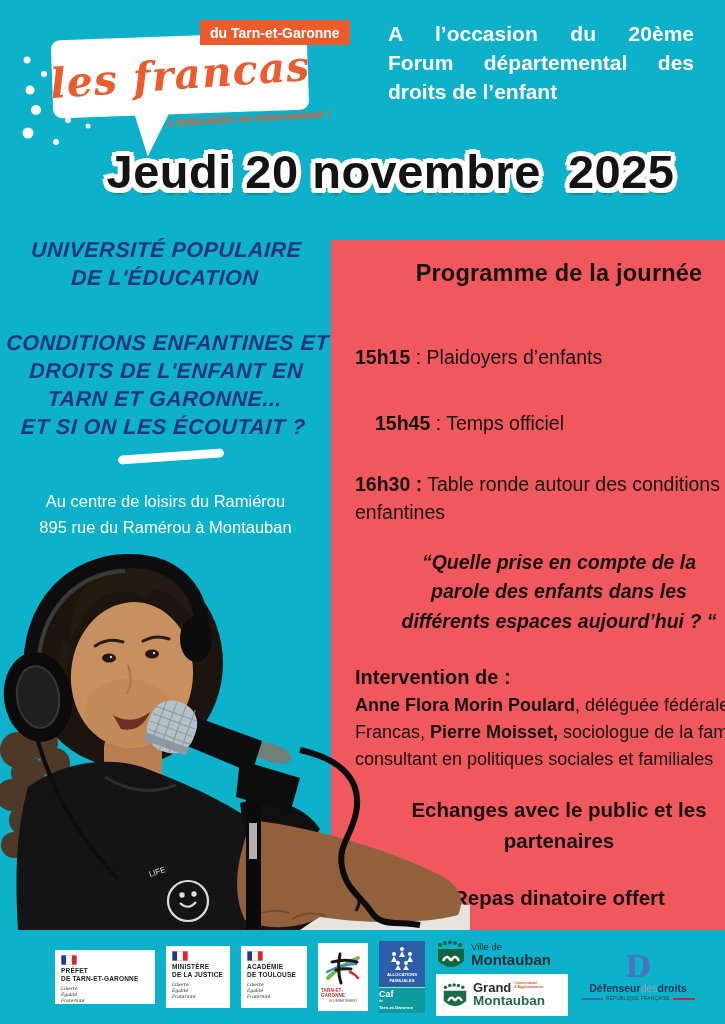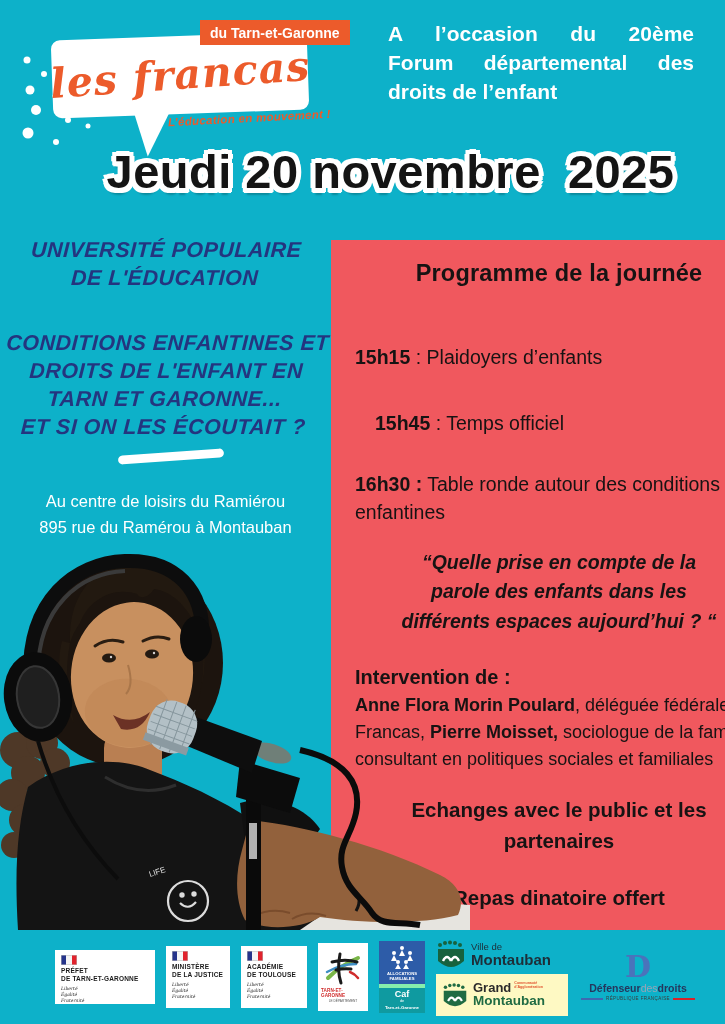--- a/index.html
+++ b/index.html
@@ -92,29 +92,29 @@
   .gov-motto{font-size:4.5px;font-style:italic;font-family:"DejaVu Serif",serif;line-height:1.35;margin-top:3px;color:#222;}
   .box-prefet{width:100px;height:54px;}
   .box-justice{width:64px;height:62px;}
   .box-academie{width:66px;height:62px;}
   .box-tg{width:50px;height:68px;display:flex;flex-direction:column;align-items:center;justify-content:center;padding:3px;}
   .tg-name{font-size:4.6px;font-weight:bold;color:#d02c2c;margin-top:2px;letter-spacing:.1px;}
   .tg-sub{font-size:3.2px;color:#555;margin-top:1px;}
   .box-caf{width:46px;height:72px;background:#2d5ca8;display:flex;flex-direction:column;align-items:center;padding:0;flex:none;}
   .caf-top{flex:1;display:flex;flex-direction:column;align-items:center;justify-content:center;}
   .caf-alloc{font-size:4.2px;font-weight:bold;color:#fff;text-align:center;line-height:1.3;margin-top:1px;}
-  .caf-band{width:100%;background:#0f9aa0;border-top:4px solid #86efac;text-align:center;color:#fff;padding:2px 0 3px;}
+  .caf-band{width:100%;background:#0f9aa0;border-top:1px solid #86efac;text-align:left;color:#fff;padding:2px 0 3px;}
   .caf-name{font-size:9px;font-weight:bold;line-height:1;}
   .caf-de{font-size:3.8px;line-height:1.4;}
   .caf-dept{font-size:4.4px;font-weight:bold;line-height:1.2;}
   .mont-col{display:flex;flex-direction:column;gap:5px;flex:none;width:132px;}
   .ville-row{display:flex;align-items:flex-end;gap:5px;}
   .ville-text .l1{font-size:9.5px;color:#1e2e38;line-height:1.1;}
   .ville-text .l2{font-size:15px;font-weight:800;color:#1e2e38;line-height:1.1;}
-  .grand-box{background:#fef9c3;height:42px;display:flex;align-items:center;gap:5px;padding:0 6px;box-sizing:border-box;}
+  .grand-box{background:#ffffff;height:42px;display:flex;align-items:center;gap:5px;padding:0 6px;box-sizing:border-box;}
   .grand-text .top{display:flex;align-items:flex-start;gap:3px;}
   .grand-text .l1{font-size:13px;font-weight:800;color:#2b2b2b;line-height:1;}
   .grand-text .agg{font-size:3.6px;color:#e0532f;line-height:1.3;font-weight:bold;}
   .grand-text .l2{font-size:13.5px;font-weight:800;color:#1f6b43;line-height:1.1;}
   .defenseur{width:118px;display:flex;flex-direction:column;align-items:center;flex:none;}
   .def-D{font-family:"DejaVu Serif",serif;font-size:30px;font-weight:bold;color:#4a73bb;line-height:.9;}
   .def-name{font-size:10.5px;margin-top:2px;white-space:nowrap;}
   .def-name .b{font-weight:800;color:#25365c;}
   .def-name .l{font-weight:400;color:#9aa3b5;}
   .def-sub{display:flex;align-items:center;gap:3px;margin-top:2px;}

